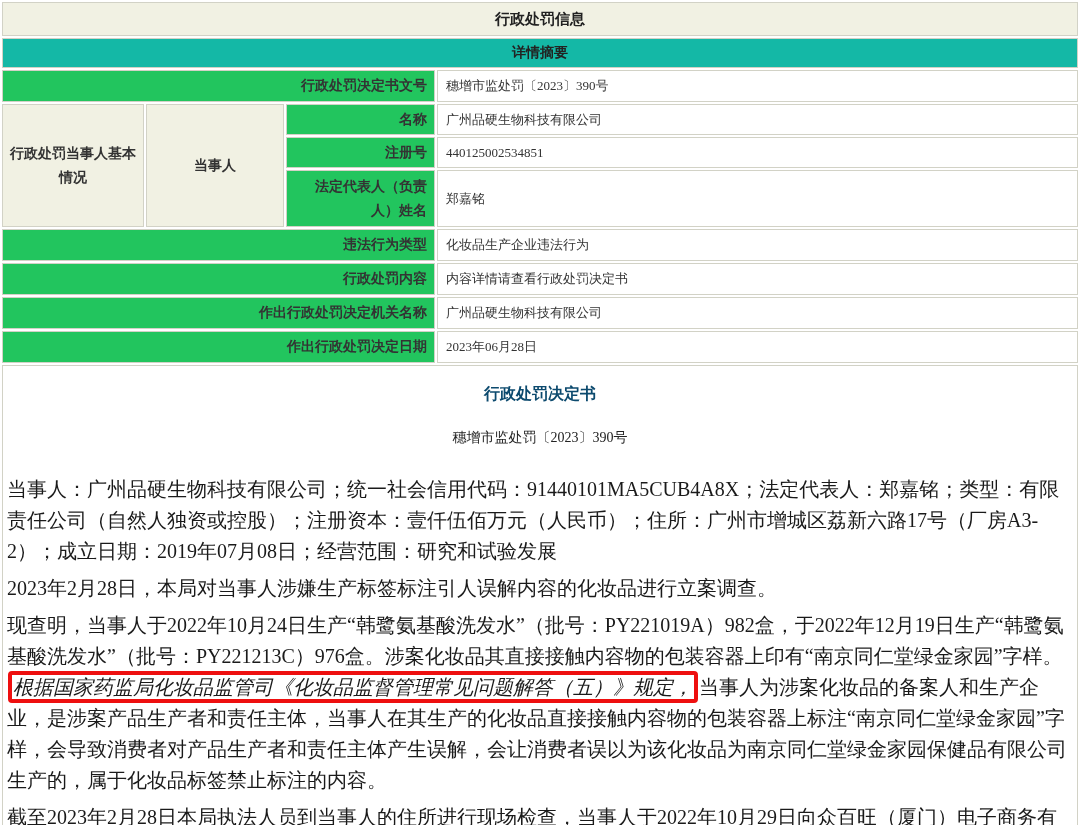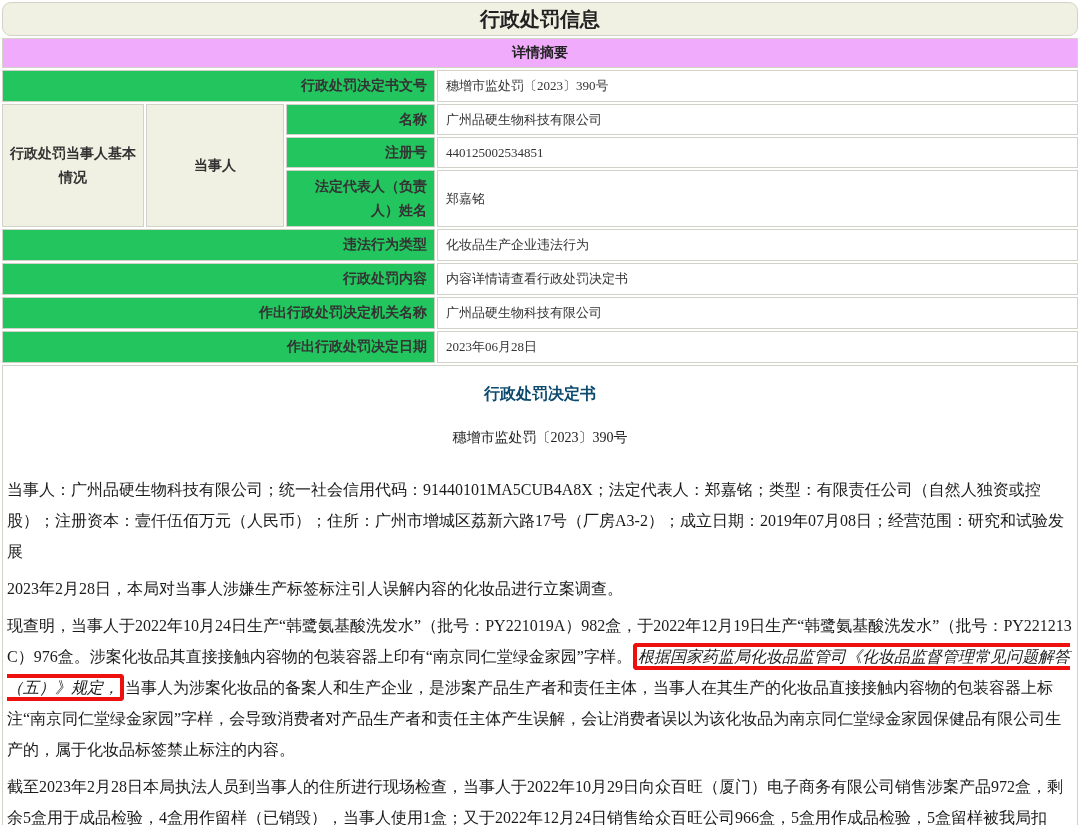--- a/index.html
+++ b/index.html
@@ -22,27 +22,26 @@
   }
   td {
     border: 1px solid #d2d2c6;
     vertical-align: middle;
     word-break: break-all;
   }
   td.hdr {
     background: #f1f1e3;
     text-align: center;
     font-weight: bold;
-    font-size: 20px;
+    font-size: 15px;
     height: 30px;
     color: #222222;
-    border-radius: 9px;
   }
   td.hdr2 {
-    background: #f0abfc;
+    background: #14b8a6;
     text-align: center;
     font-weight: bold;
     font-size: 14px;
     height: 26px;
     color: #222222;
   }
   td.lbl {
     background: #22c55e;
     text-align: right;
     font-weight: bold;
@@ -87,21 +86,21 @@
     margin-top: 14px;
   }
   .doc-no {
     text-align: center;
     font-size: 14px;
     margin-top: 24px;
     color: #222222;
   }
   .doc-body p {
     margin: 6px 0 0 0;
-    font-size: 16px;
+    font-size: 20px;
     line-height: 31px;
     color: #1a1a1a;
   }
   .doc-body p.first {
     margin-top: 27px;
   }
   .red-box {
     border: 4px solid #ee0f0f;
     border-radius: 4px;
     padding: 1px 1px;

